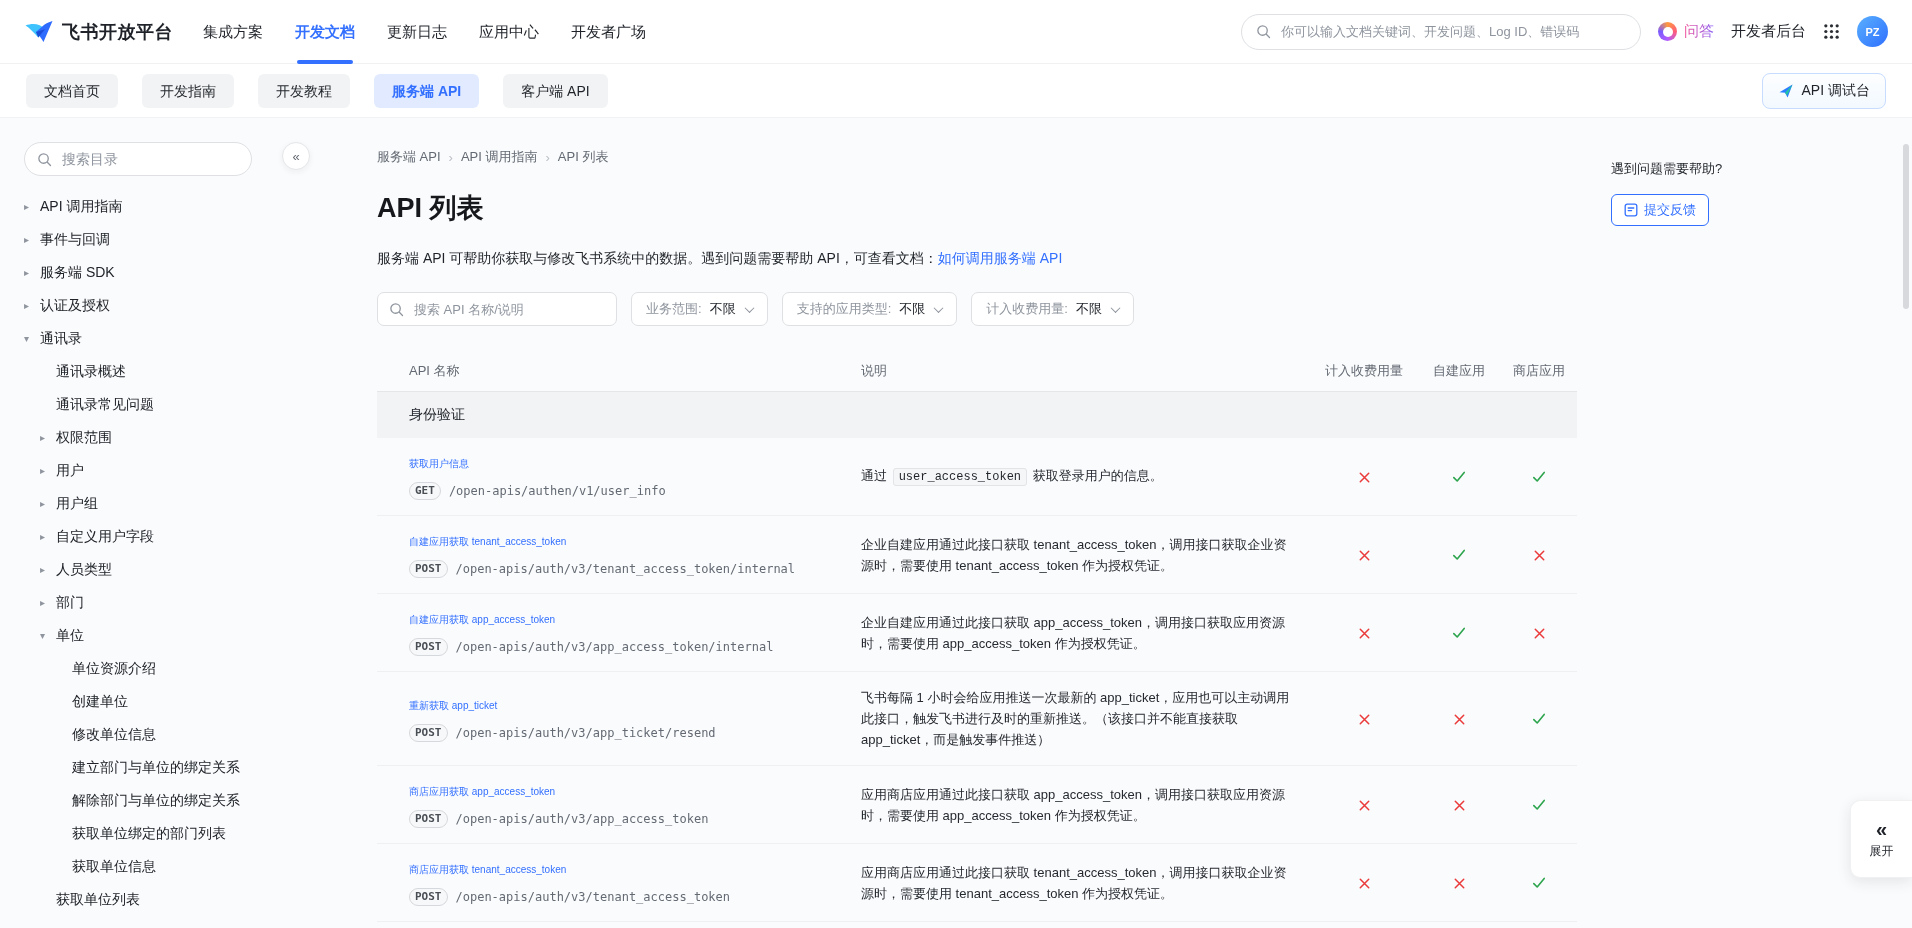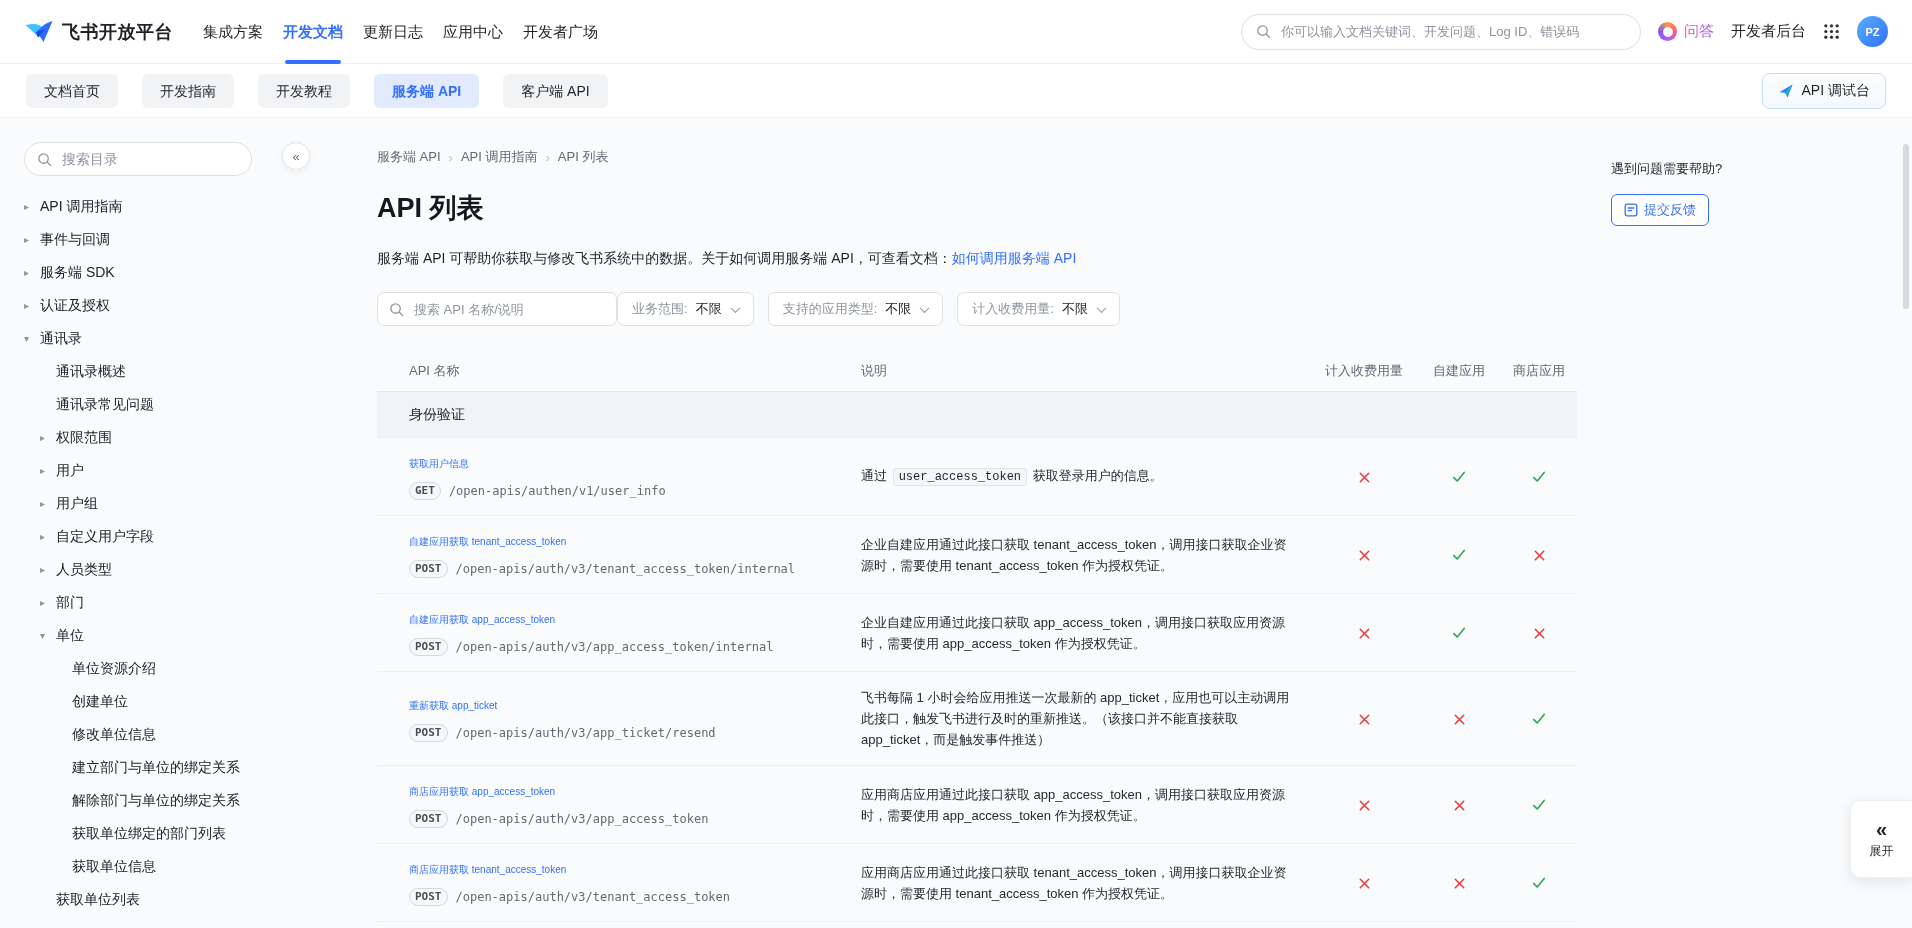--- a/index.html
+++ b/index.html
@@ -4,21 +4,21 @@
 <title>API 列表</title>
 <style>
   html,body{margin:0;padding:0;background:#fff;}
   *{box-sizing:border-box;font-family:"Liberation Sans","DejaVu Sans",sans-serif;}
   #app{position:relative;width:1912px;height:928px;overflow:hidden;background:#fff;color:#1f2329;}
 
   
   .topnav{position:absolute;left:0;top:0;width:100%;height:64px;background:#fff;border-bottom:1px solid #f0f1f2;display:flex;align-items:center;padding:0 24px;z-index:5;}
   .logo{display:flex;align-items:center;gap:8px;cursor:pointer;}
   .logo-text{font-size:18px;font-weight:bold;letter-spacing:.5px;}
-  .primary-nav{display:flex;align-items:center;gap:20px;margin-left:30px;height:64px;}
+  .primary-nav{display:flex;align-items:center;gap:32px;margin-left:30px;height:64px;}
   .nav-item{font-size:15px;color:#1f2329;height:64px;line-height:64px;position:relative;cursor:pointer;white-space:nowrap;}
   .nav-item.active{color:#3370ff;font-weight:bold;}
   .nav-item.active::after{content:"";position:absolute;left:2px;right:2px;bottom:0;height:4px;border-radius:3px;background:#3370ff;}
   .top-right{margin-left:auto;display:flex;align-items:center;gap:17px;}
   .gsearch{width:400px;height:36px;border:1px solid #dee0e3;border-radius:18px;display:flex;align-items:center;padding:0 14px;gap:8px;background:#fff;}
   .gsearch input{border:none;outline:none;flex:1;font-size:13px;color:#1f2329;background:transparent;}
   .gsearch input::placeholder{color:#8f959e;}
   .qa{display:flex;align-items:center;gap:7px;cursor:pointer;}
   .qa-ring{width:19px;height:19px;border-radius:50%;background:conic-gradient(#ff9a3e,#ff5c7a,#b05cff,#7a5cff,#ff9a3e);position:relative;}
   .qa-ring::after{content:"";position:absolute;left:4.5px;top:4.5px;width:10px;height:10px;border-radius:50%;background:#fff;}
@@ -49,21 +49,21 @@
 
   
   .content{position:absolute;left:377px;top:118px;width:1200px;}
   .breadcrumb{margin-top:30px;display:flex;align-items:center;gap:8px;font-size:13px;color:#646a73;}
   .crumb{cursor:pointer;}
   .crumb-sep{color:#bbc0c6;font-size:13px;}
   .page-title{margin-top:24px;font-size:27px;font-weight:bold;color:#16181c;}
   .intro{margin-top:22px;font-size:14px;color:#1f2329;line-height:20px;}
   .intro a{color:#3370ff;text-decoration:none;cursor:pointer;}
 
-  .filters{margin-top:24px;display:flex;align-items:flex-start;}
+  .filters{margin-top:24px;display:flex;gap:14px;align-items:flex-start;}
   .fsearch{width:240px;height:34px;border:1px solid #dee0e3;border-radius:7px;background:#fff;display:flex;align-items:center;gap:8px;padding:0 11px;}
   .fsearch input{border:none;outline:none;flex:1;font-size:13px;background:transparent;}
   .fsearch input::placeholder{color:#8f959e;}
   .filter-dd{height:34px;border:1px solid #dee0e3;border-radius:7px;background:#fff;display:flex;align-items:center;padding:0 14px;gap:8px;font-size:13px;cursor:pointer;white-space:nowrap;}
   .filter-dd .lbl{color:#8f959e;}
   .filter-dd .val{color:#1f2329;font-weight:500;}
   .chev{width:7px;height:7px;border-right:1.5px solid #8f959e;border-bottom:1.5px solid #8f959e;transform:rotate(45deg) translate(-1px,-1px);margin-left:2px;}
 
   
   .apitable{margin-top:24px;width:1200px;}
@@ -283,21 +283,21 @@
   <div class="content">
     <div class="breadcrumb">
         <span class="crumb">服务端 API</span>
         <span class="crumb-sep">›</span>
         <span class="crumb">API 调用指南</span>
         <span class="crumb-sep">›</span>
         <span class="crumb">API 列表</span>
       </div>
     <div class="page-title">API 列表</div>
     <div class="intro">
-      <span>服务端 API 可帮助你获取与修改飞书系统中的数据。关于如何调用服务端 API，可查看文档：</span><a>如何调用服务端 API</a>
+      <span>服务端 API 可帮助你获取与修改飞书系统中的数据。遇到问题需要帮助 API，可查看文档：</span><a>如何调用服务端 API</a>
     </div>
 
     <div class="filters">
       <div class="fsearch">
         <span style="display:flex;">
           <svg width="15" height="15" viewBox="0 0 16 16">
               <circle cx="7" cy="7" r="5" stroke="#8f959e" stroke-width="1.4" fill="none"></circle>
               <path d="M11 11l3.4 3.4" stroke="#8f959e" stroke-width="1.4" stroke-linecap="round"></path>
             </svg>
         </span>

